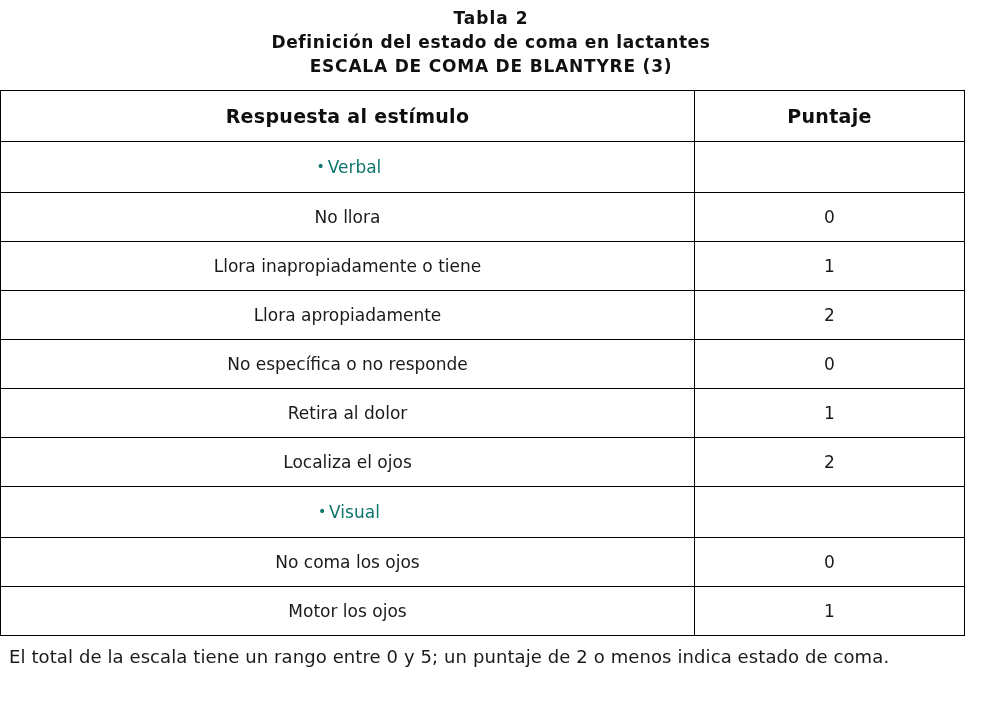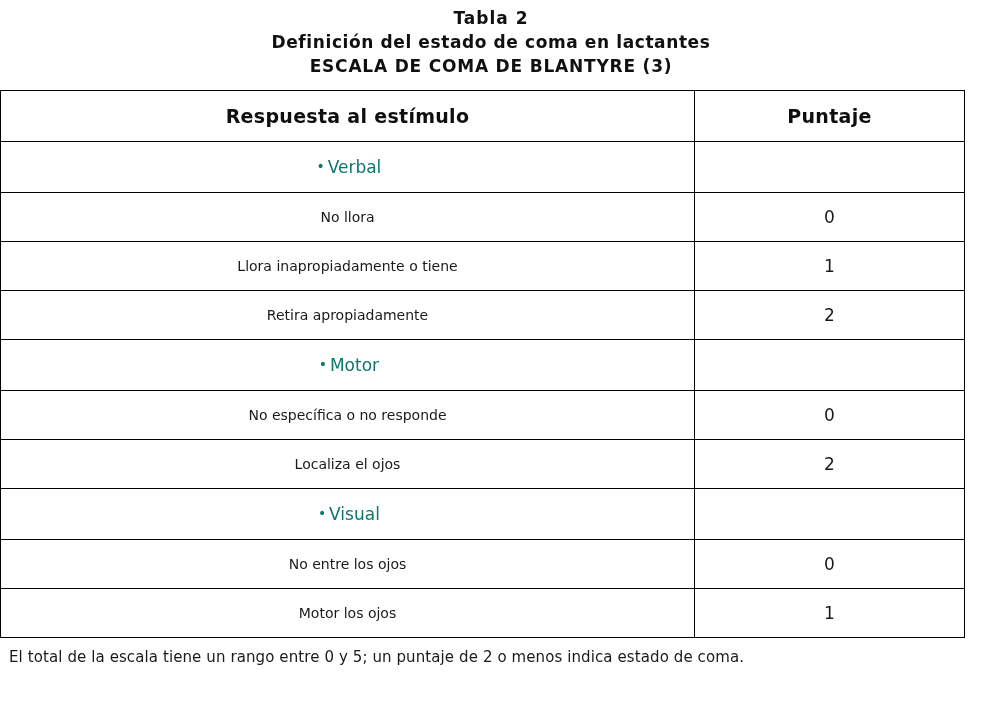--- a/index.html
+++ b/index.html
@@ -68,34 +68,34 @@
   td.group .bullet {
     display: inline-block;
     width: 14px;
     font-size: 14px;
     vertical-align: middle;
     position: relative;
     top: -2px;
   }
   td.item {
     height: 48px;
-    font-size: 14px;
+    font-size: 17px;
     text-align: center;
     color: #1a1a1a;
   }
   td.score {
     height: 48px;
     font-size: 17px;
     text-align: center;
     color: #1a1a1a;
   }
   td.empty { }
   .footnote {
     margin: 10px 9px 0 9px;
-    font-size: 15px;
+    font-size: 18px;
     color: #1a1a1a;
     letter-spacing: 0.1px;
   }
 </style>
 </head>
 <body>
 
 <div class="page">
 
   <div class="title-block">
@@ -123,43 +123,43 @@
       </tr>
       <tr>
         <td class="item">No llora</td>
         <td class="score">0</td>
       </tr>
       <tr>
         <td class="item">Llora inapropiadamente o tiene</td>
         <td class="score">1</td>
       </tr>
       <tr>
-        <td class="item">Retira apropiadamente</td>
+        <td class="item">Llora apropiadamente</td>
         <td class="score">2</td>
       </tr>
 
       <tr>
-        <td class="group"><span class="bullet">•</span><span>Motor</span></td>
-        <td class="score empty"></td>
+        <td class="item">No específica o no responde</td>
+        <td class="score">0</td>
       </tr>
       <tr>
-        <td class="item">No específica o no responde</td>
-        <td class="score">0</td>
+        <td class="item">Retira al dolor</td>
+        <td class="score">1</td>
       </tr>
       <tr>
         <td class="item">Localiza el ojos</td>
         <td class="score">2</td>
       </tr>
 
       <tr>
         <td class="group"><span class="bullet">•</span><span>Visual</span></td>
         <td class="score empty"></td>
       </tr>
       <tr>
-        <td class="item">No entre los ojos</td>
+        <td class="item">No coma los ojos</td>
         <td class="score">0</td>
       </tr>
       <tr>
         <td class="item">Motor los ojos</td>
         <td class="score">1</td>
       </tr>
     </tbody>
   </table>
 
   <div class="footnote">El total de la escala tiene un rango entre 0 y 5; un puntaje de 2 o menos indica estado de coma.</div>

